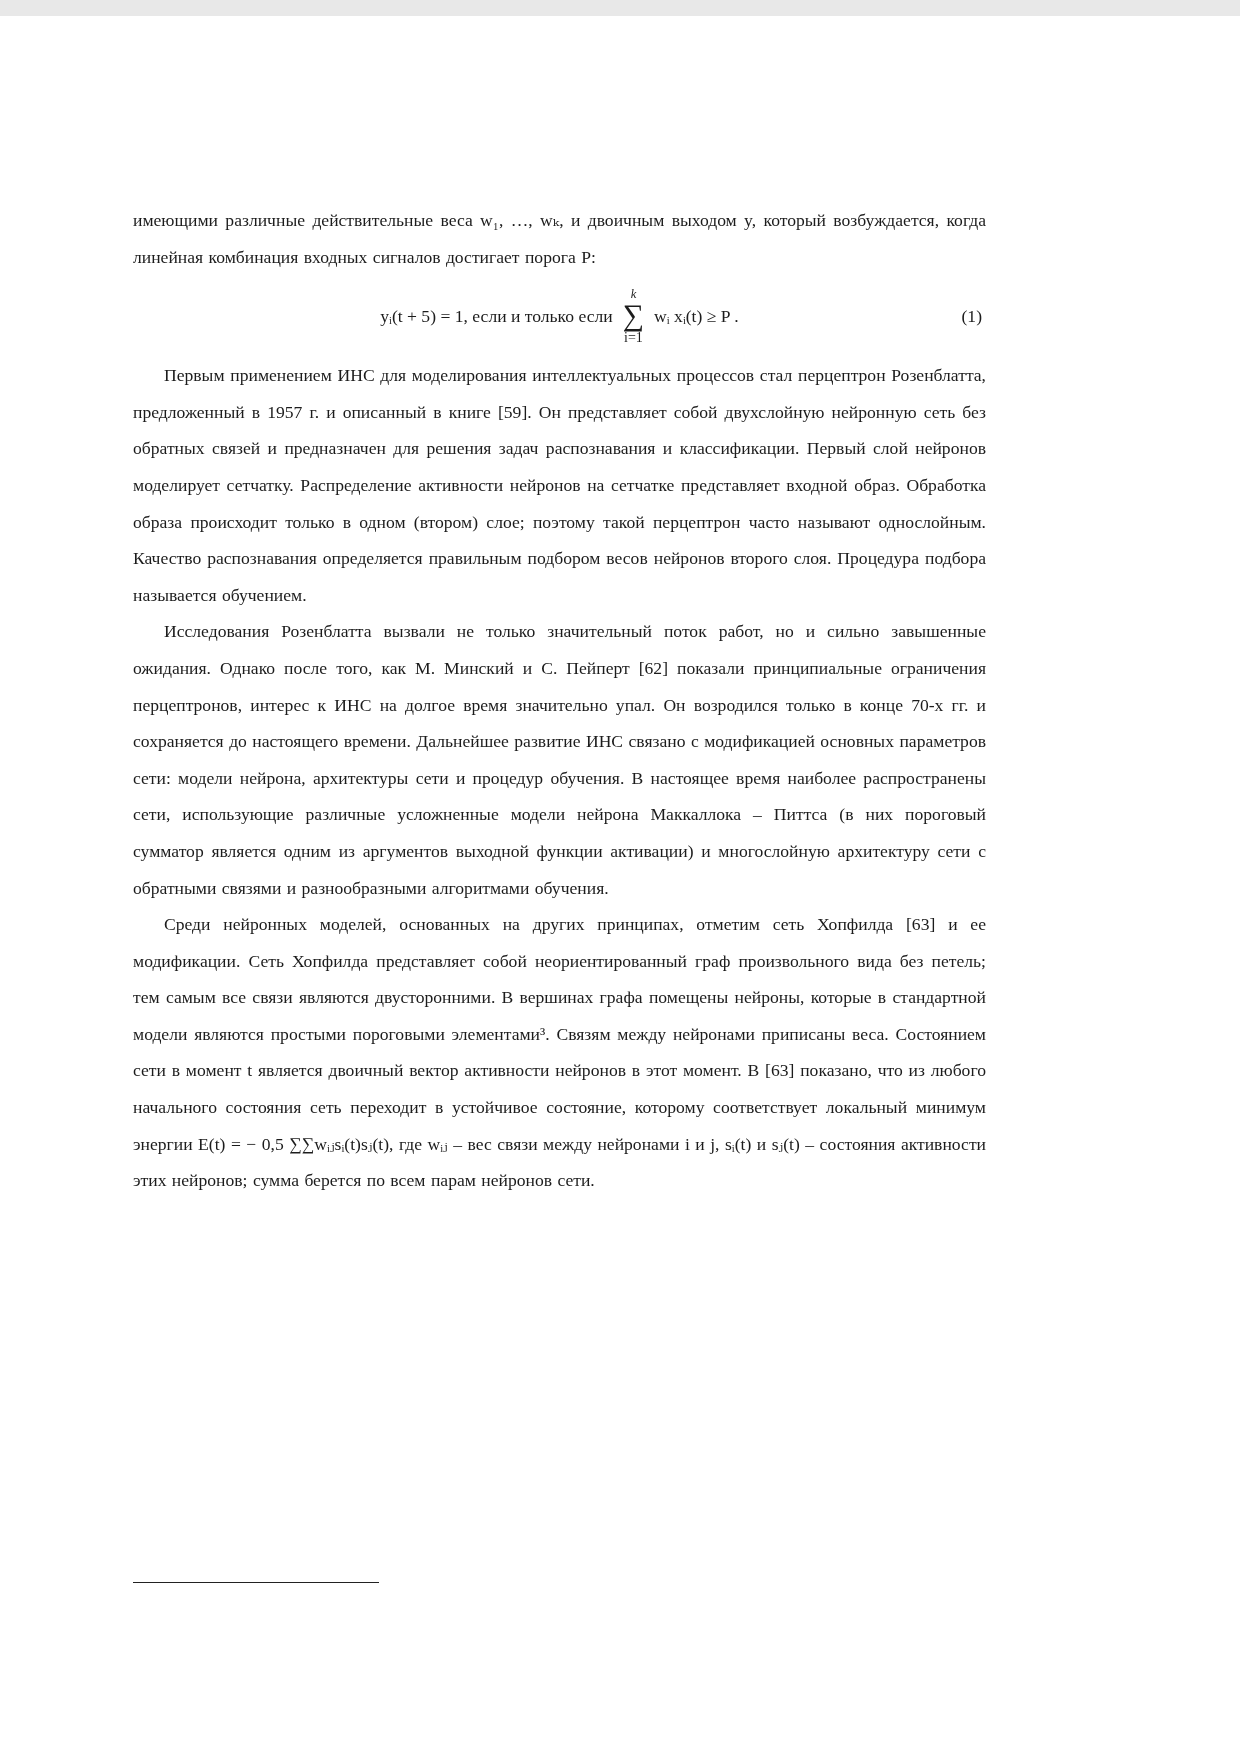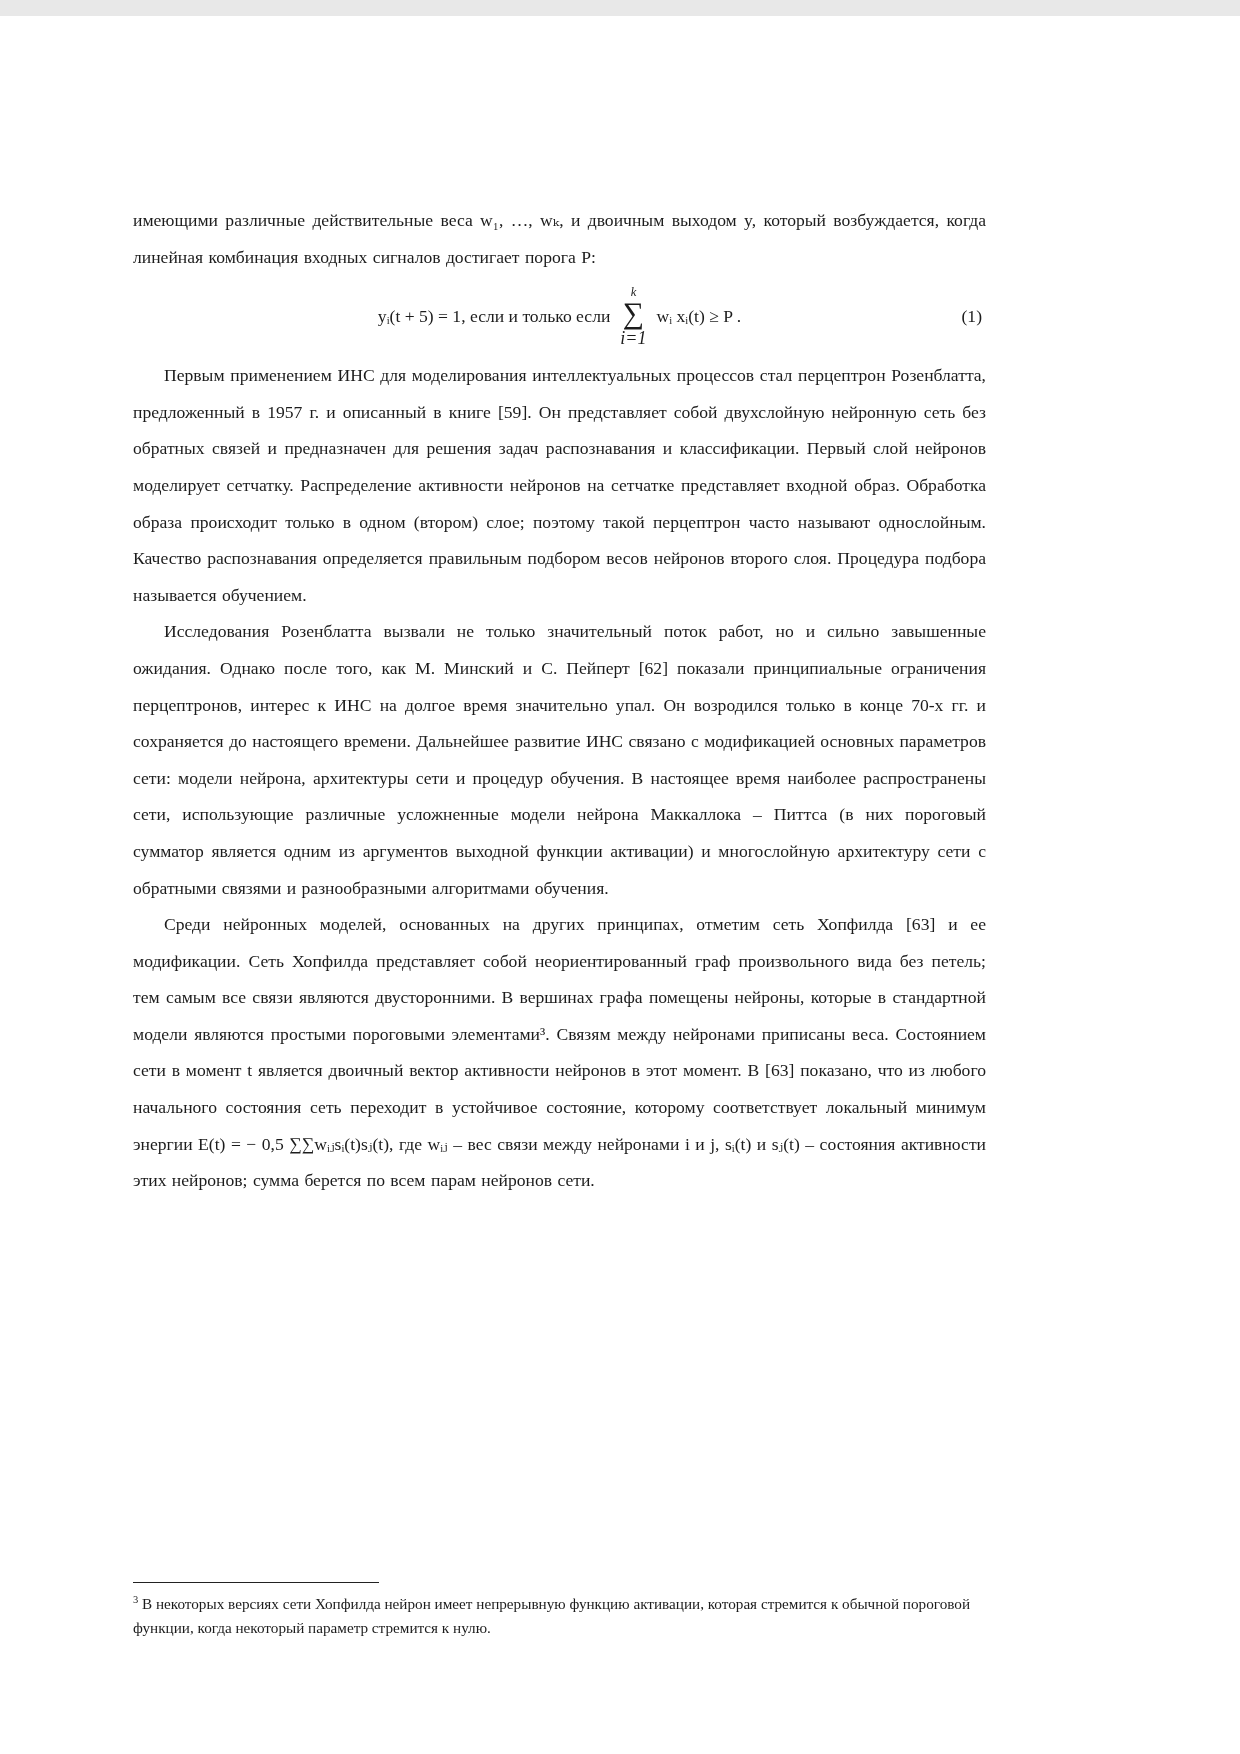--- a/index.html
+++ b/index.html
@@ -62,22 +62,21 @@
     font-size: 12.5px;
     font-style: italic;
     line-height: 1;
     margin-bottom: 1px;
   }
   .sigma-glyph {
     font-size: 30px;
     line-height: 0.95;
   }
   .sigma-bottom {
-    font-size: 18px;
-    font-style: italic;
+    font-size: 14px;
     line-height: 1;
     margin-top: 1px;
   }
   .formula-number {
     position: absolute;
     right: 4px;
     top: 50%;
     transform: translateY(-50%);
   }
   .footnote-block {
@@ -128,16 +127,15 @@
     <p class="para">Первым применением ИНС для моделирования интеллектуальных процессов стал перцептрон Розенблатта, предложенный в 1957 г. и описанный в книге [59]. Он представляет собой двухслойную нейронную сеть без обратных связей и предназначен для решения задач распознавания и классификации. Первый слой нейронов моделирует сетчатку. Распределение активности нейронов на сетчатке представляет входной образ. Обработка образа происходит только в одном (втором) слое; поэтому такой перцептрон часто называют однослойным. Качество распознавания определяется правильным подбором весов нейронов второго слоя. Процедура подбора называется обучением.</p>
 
     <p class="para">Исследования Розенблатта вызвали не только значительный поток работ, но и сильно завышенные ожидания. Однако после того, как М. Минский и С. Пейперт [62] показали принципиальные ограничения перцептронов, интерес к ИНС на долгое время значительно упал. Он возродился только в конце 70-х гг. и сохраняется до настоящего времени. Дальнейшее развитие ИНС связано с модификацией основных параметров сети: модели нейрона, архитектуры сети и процедур обучения. В настоящее время наиболее распространены сети, использующие различные усложненные модели нейрона Маккаллока – Питтса (в них пороговый сумматор является одним из аргументов выходной функции активации) и многослойную архитектуру сети с обратными связями и разнообразными алгоритмами обучения.</p>
 
     <p class="para">Среди нейронных моделей, основанных на других принципах, отметим сеть Хопфилда [63] и ее модификации. Сеть Хопфилда представляет собой неориентированный граф произвольного вида без петель; тем самым все связи являются двусторонними. В вершинах графа помещены нейроны, которые в стандартной модели являются простыми пороговыми элементами³. Связям между нейронами приписаны веса. Состоянием сети в момент t является двоичный вектор активности нейронов в этот момент. В [63] показано, что из любого начального состояния сеть переходит в устойчивое состояние, которому соответствует локальный минимум энергии E(t) = − 0,5 ∑∑wᵢⱼsᵢ(t)sⱼ(t), где wᵢⱼ – вес связи между нейронами i и j, sᵢ(t) и sⱼ(t) – состояния активности этих нейронов; сумма берется по всем парам нейронов сети.</p>
 
   </div>
 
   <div class="footnote-block">
     <div class="footnote-rule"></div>
-    <p class="footnote-text"><sup>3</sup><span> В некоторых версиях сети Хопфилда нейрон имеет непрерывную функцию активации, которая стремится к обычной пороговой функции, когда некоторый параметр стремится к нулю.</span></p>
   </div>
 
 </div>
 
 </body></html>

